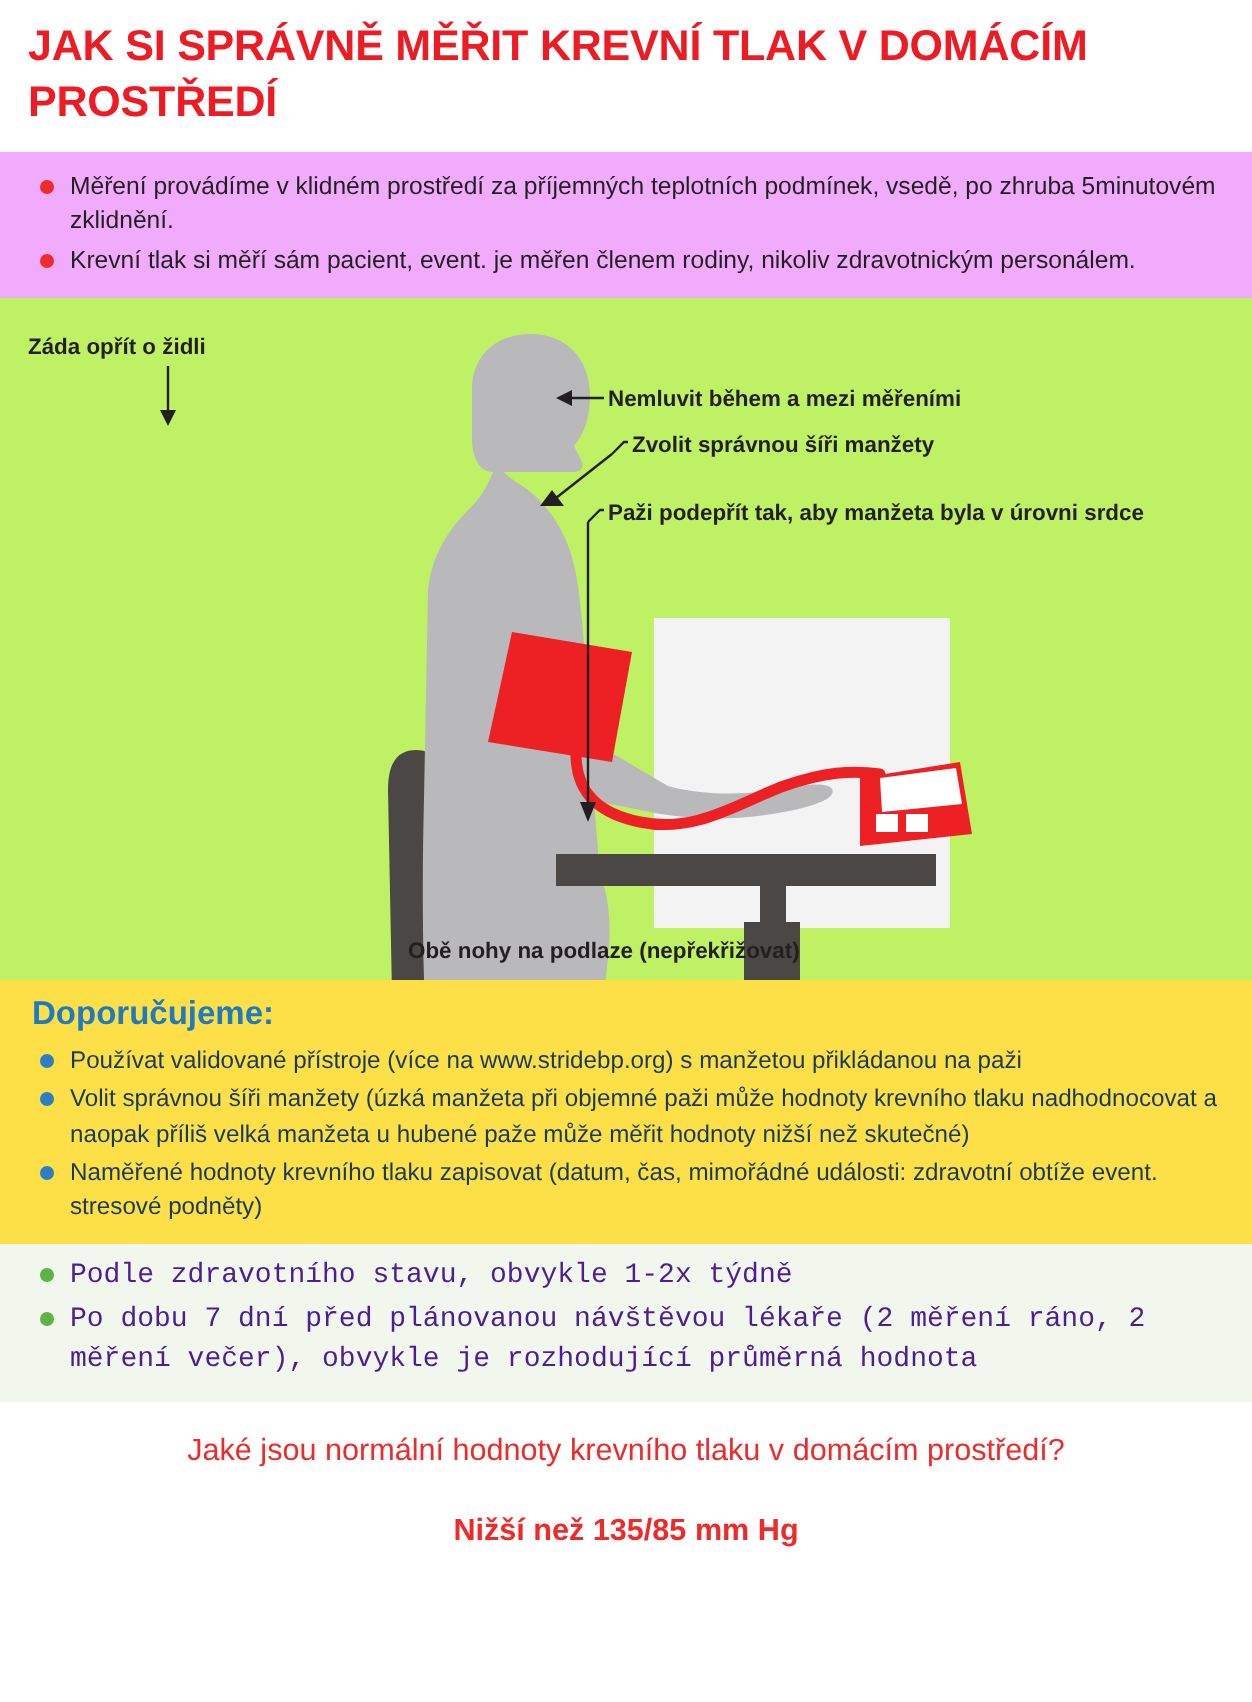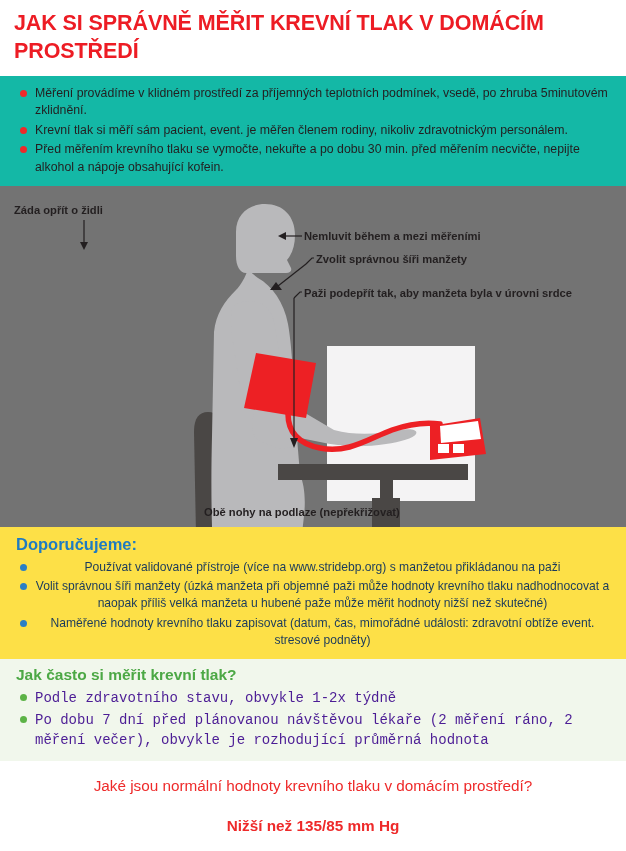--- a/index.html
+++ b/index.html
@@ -24,21 +24,21 @@
     color: #ED1C24;
     font-size: 21.5px;
     font-weight: bold;
     line-height: 1.30;
     letter-spacing: -0.1px;
     margin: 0;
   }
 
   
   .intro-band {
-    background: #14b8a6;
+    background: #f0abfc;
     padding: 9px 16px 10px 16px;
     margin-top: 6px;
   }
   ul.blist {
     list-style: none;
     margin: 0;
     padding: 0;
   }
   ul.blist li {
     position: relative;
@@ -58,37 +58,37 @@
     height: 7px;
     border-radius: 50%;
     background: var(--dot, #ED1C24);
   }
   .intro-band ul.blist { --dot: #EE2A2A; }
 
   
   .illustration-wrap {
     position: relative;
     height: 341px;
-    background: #737373;
+    background: #bef264;
   }
   .illustration-wrap svg { display: block; }
 
   
   .blue-band {
     background: #fde047;
     padding: 8px 16px 10px 16px;
   }
   .blue-band h2 {
     color: #1F7BC1;
     font-size: 16.5px;
     font-weight: bold;
     margin: 0 0 5px 0;
   }
   .blue-band ul.blist { --dot: #2B7FC4; }
-  .blue-band ul.blist li { color: #1a3a5c; font-size: 12.1px; text-align: center; }
+  .blue-band ul.blist li { color: #1a3a5c; font-size: 12.1px; }
 
   
   .green-band {
     background: #F1F7EC;
     padding: 7px 16px 10px 16px;
   }
   .green-band h2 {
     color: #4CA845;
     font-size: 15.5px;
     font-weight: bold;
@@ -128,21 +128,20 @@
 <body>
 
 <div class="title-band">
   <h1 class="main-title">JAK SI SPRÁVNĚ MĚŘIT KREVNÍ TLAK V DOMÁCÍM PROSTŘEDÍ</h1>
 </div>
 
 <div class="intro-band">
   <ul class="blist">
     <li>Měření provádíme v klidném prostředí za příjemných teplotních podmínek, vsedě, po zhruba 5minutovém zklidnění.</li>
     <li>Krevní tlak si měří sám pacient, event. je měřen členem rodiny, nikoliv zdravotnickým personálem.</li>
-    <li>Před měřením krevního tlaku se vymočte, nekuřte a po dobu 30 min. před měřením necvičte, nepijte alkohol a nápoje obsahující kofein.</li>
   </ul>
 </div>
 
 <div class="illustration-wrap">
   <svg width="626" height="341" viewBox="0 0 626 341">
 
     <rect x="327" y="160" width="148" height="155" fill="#F4F3F4"></rect>
 
     <g fill="#4A4745">
 
@@ -248,21 +247,20 @@
 <div class="blue-band">
   <h2>Doporučujeme:</h2>
   <ul class="blist">
     <li>Používat validované přístroje (více na www.stridebp.org) s manžetou přikládanou na paži</li>
     <li>Volit správnou šíři manžety (úzká manžeta při objemné paži může hodnoty krevního tlaku nadhodnocovat a naopak příliš velká manžeta u hubené paže může měřit hodnoty nižší než skutečné)</li>
     <li>Naměřené hodnoty krevního tlaku zapisovat (datum, čas, mimořádné události: zdravotní obtíže event. stresové podněty)</li>
   </ul>
 </div>
 
 <div class="green-band">
-  <h2>Jak často si měřit krevní tlak?</h2>
   <ul class="blist">
     <li>Podle zdravotního stavu, obvykle 1-2x týdně</li>
     <li>Po dobu 7 dní před plánovanou návštěvou lékaře (2 měření ráno, 2 měření večer), obvykle je rozhodující průměrná hodnota</li>
   </ul>
 </div>
 
 <div class="footer-band">
   <p class="footer-q">Jaké jsou normální hodnoty krevního tlaku v domácím prostředí?</p>
   <p class="footer-a">Nižší než 135/85 mm Hg</p>
 </div>

